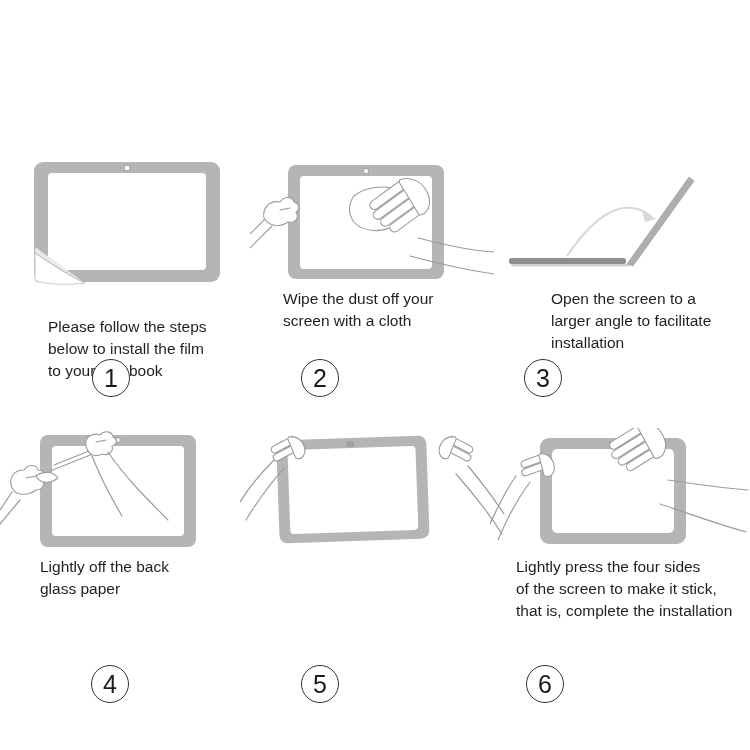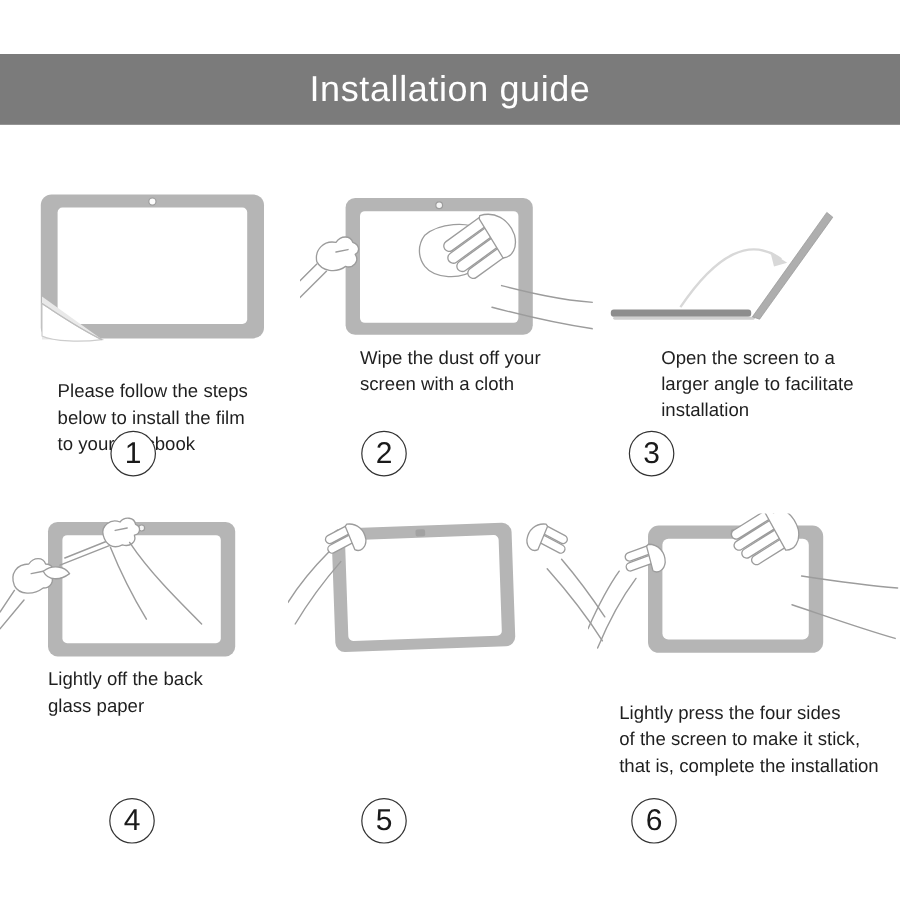--- a/index.html
+++ b/index.html
@@ -15,23 +15,20 @@
        font-size:25px;color:#1a1a1a;background:#fff;}
   svg{display:block;}
   .ln{fill:none;stroke:#9c9c9c;stroke-width:1.2;stroke-linecap:round;}
   .hand{fill:#ffffff;stroke:#9c9c9c;stroke-width:1.1;stroke-linejoin:round;}
 </style>
 </head>
 <body>
 
 <div class="page">
 
-  <div class="header">
-    <div class="header-title">Installation guide</div>
-  </div>
 
   <div class="ill" style="left:33px;top:161px;">
     <svg width="190" height="126" viewBox="0 0 190 126">
       <rect x="1" y="1" width="186" height="120" rx="9" fill="#b5b5b5"></rect>
       <rect x="15" y="12" width="158" height="97" rx="4" fill="#ffffff"></rect>
       <circle cx="94" cy="7" r="3" fill="#fdfdfd" stroke="#9c9c9c" stroke-width="1"></circle>
       <path d="M2,86 L52,122 L2,122 Z" fill="#e9e9e9"></path>
       <path d="M2,92 C16,101 33,113 52,122 C36,124 12,124 2,119 Z" fill="#ffffff" stroke="#cccccc" stroke-width="1"></path>
       <path d="M2,92 C16,101 33,113 52,122" fill="none" stroke="#bdbdbd" stroke-width="1"></path>
     </svg>
@@ -148,28 +145,28 @@
         <path class="hand" d="M36,-2 C48,2 54,14 50,28 C46,38 38,41 32,37 L34,0 Z"></path>
       </g>
       <path class="ln" d="M178,52 C204,56 232,60 258,62"></path>
       <path class="ln" d="M170,76 C200,86 228,96 256,104"></path>
     </svg>
   </div>
 
   <div class="cap" style="left:48px;top:288px;margin-top:28px;">Please follow the steps
 below to install the film
 to your Macbook</div>
-  <div class="cap" style="left:300px;top:288px;">Wipe the dust off your
+  <div class="cap" style="left:283px;top:288px;">Wipe the dust off your
 screen with a cloth</div>
   <div class="cap" style="left:516px;top:288px;margin-left:35px;">Open the screen to a
 larger angle to facilitate
 installation</div>
   <div class="cap" style="left:40px;top:556px;">Lightly off the back
 glass paper</div>
-  <div class="cap" style="left:516px;top:556px;margin-top:28px;">Lightly press the four sides
+  <div class="cap" style="left:516px;top:556px;">Lightly press the four sides
 of the screen to make it stick,
 that is, complete the installation</div>
 
   <div class="num" style="left:92px;top:359px;">1</div>
   <div class="num" style="left:301px;top:359px;">2</div>
   <div class="num" style="left:524px;top:359px;">3</div>
   <div class="num" style="left:91px;top:665px;">4</div>
   <div class="num" style="left:301px;top:665px;">5</div>
   <div class="num" style="left:526px;top:665px;">6</div>
 

